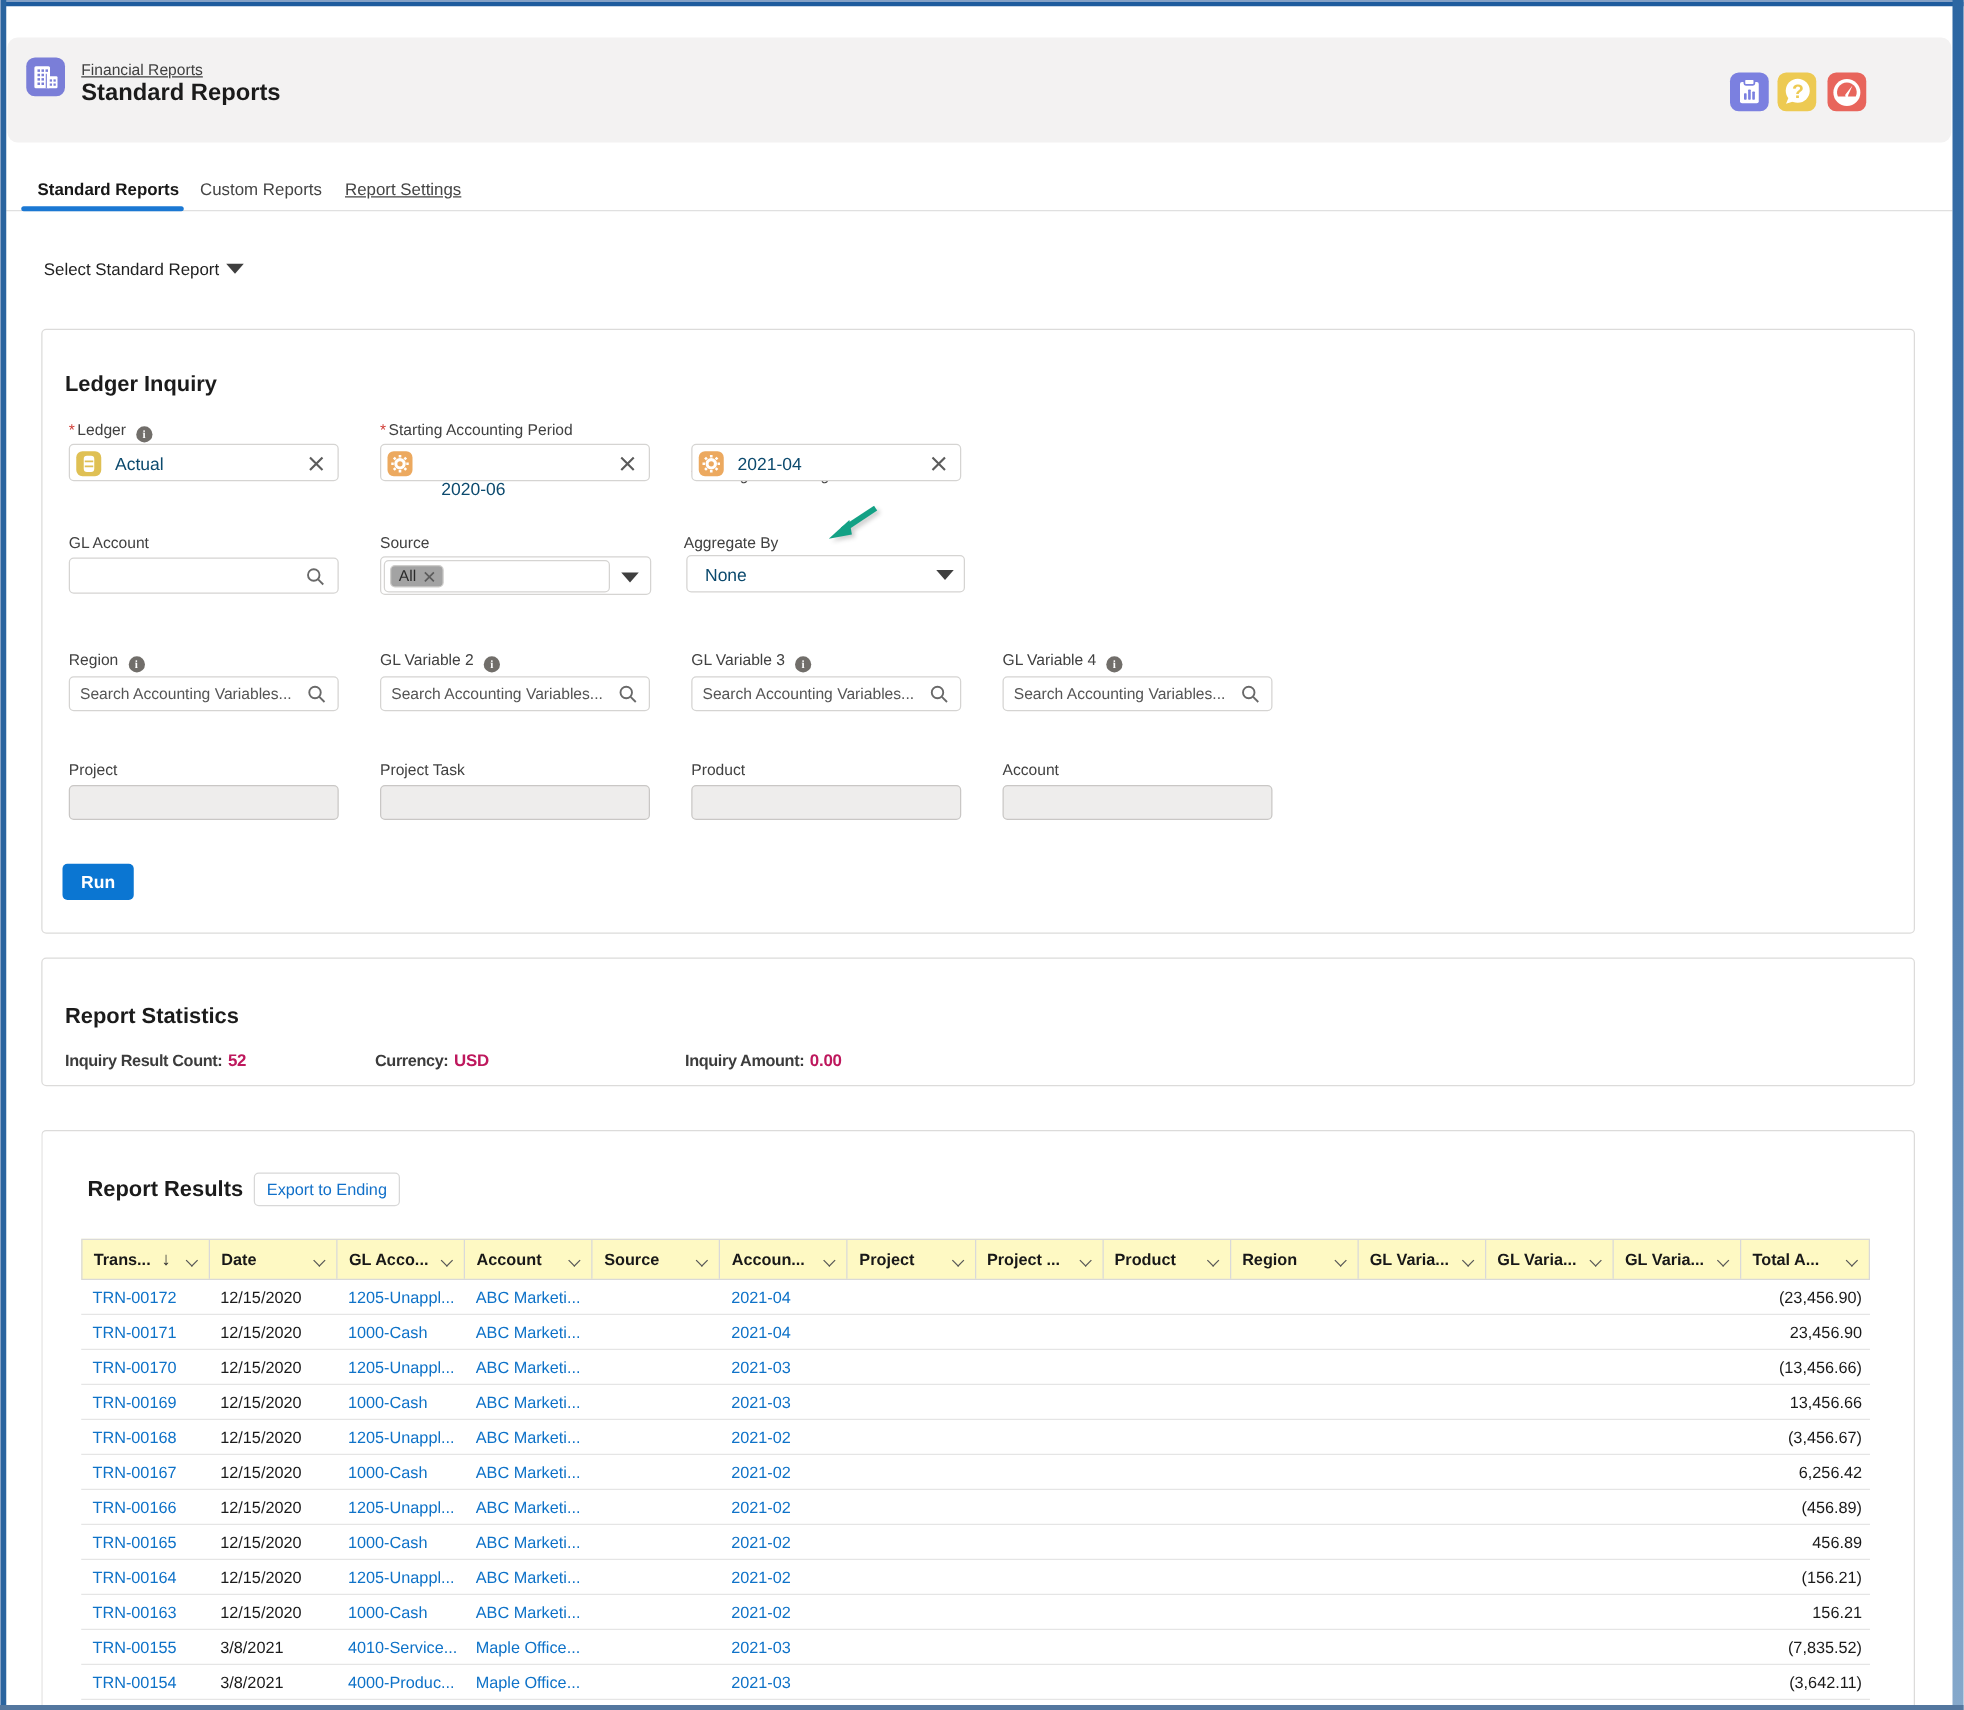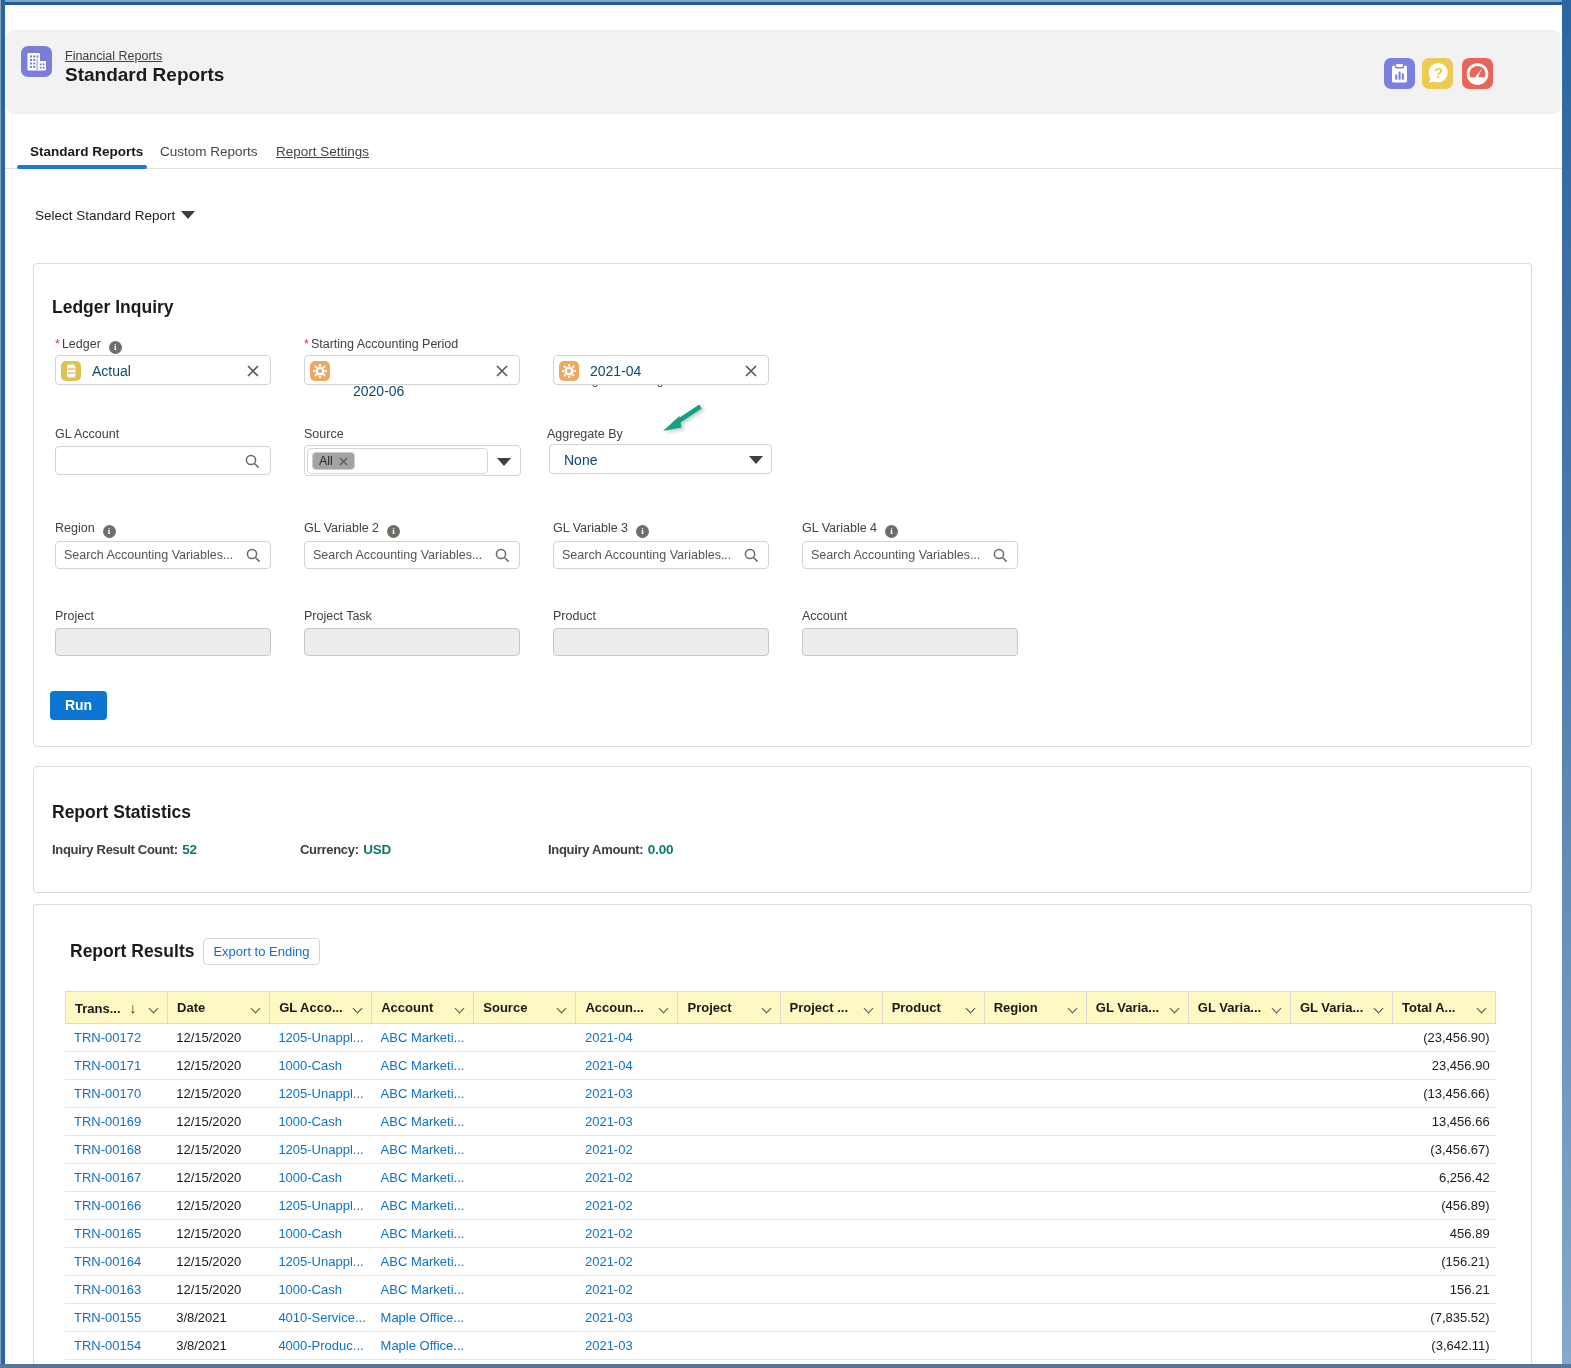--- a/index.html
+++ b/index.html
@@ -21,37 +21,37 @@
 
 #tabline { left:5px; top:168px; width:1557px; height:1px; background:#e0e0e0; }
 #tab-underline { left:17px; top:165px; width:130px; height:4px; background:#1b78d3; border-radius:2px; }
 .tab { top:144px; font-size:13.5px; color:#454545; }
 
 #ssr { left:35px; top:208px; font-size:13.5px; color:#222; }
 .tri { width:0; height:0; border-left:7px solid transparent; border-right:7px solid transparent; border-top:8px solid #3f3f3f; }
 
 .card { border:1px solid #dcdbda; border-radius:4px; background:#fff; }
 #card1 { left:33px; top:263px; width:1499px; height:484px; }
-#card2 { left:33px; top:766px; width:1499px; height:127px; }
+#card2 { left:33px; top:766px; width:1499px; height:103px; }
 #card3 { left:33px; top:904px; width:1499px; height:470px; border-bottom:none; border-radius:4px 4px 0 0; }
 .cardtitle { font-size:17.5px; font-weight:bold; color:#1b1b1b; }
 
 .flabel { font-size:12.5px; color:#414141; white-space:nowrap; }
 .req { color:#d03b34; margin-right:2px; }
 .ibox { border:1px solid #d5d4d2; border-radius:4px; background:#fff; }
 .pill-ic { left:5px; top:5px; width:20px; height:20px; border-radius:5px; }
 .ival { font-size:14px; color:#0c4a6e; }
 .info { display:inline-block; width:13px; height:13px; background:#716e6a; border-radius:50%; color:#fff; font-size:9px; font-weight:bold; text-align:center; line-height:13px; vertical-align:-2px; margin-left:8px; font-family:"Liberation Serif",serif; }
 .disabled-box { background:#eeedec; border:1px solid #c9c7c5; border-radius:4px; }
 .ph { font-size:12.5px; color:#555; }
 
 #runbtn { left:50px; top:691px; width:57px; height:29px; background:#0b76d2; border-radius:4px; color:#fff; font-size:14px; font-weight:bold; text-align:center; line-height:29px; }
 
 .statlabel { font-size:13px; font-weight:bold; letter-spacing:-0.3px; color:#3c3c3c; }
-.statval { font-size:13.5px; font-weight:bold; letter-spacing:-0.2px; color:#0f766e; }
+.statval { font-size:13.5px; font-weight:bold; letter-spacing:-0.2px; color:#be185d; }
 
 #exportbtn { left:169px; top:33px; width:117px; height:27px; border:1px solid #d8d8d8; border-radius:4px; color:#1170c9; font-size:13px; text-align:center; line-height:26px; }
 
 #tbl { left:65px; top:991px; width:1431px; }
 .th-row { display:flex; height:33px; background:#fef9c3; border:1px solid #d9d9d9; }
 .th { width:102.2px; border-right:1px solid #d9d9d9; position:relative; font-size:13px; font-weight:bold; color:#181818; line-height:32px; padding-left:9px; white-space:nowrap; overflow:hidden; }
 .th:last-child { border-right:none; }
 .chev { position:absolute; right:10px; top:13px; width:7px; height:7px; border-right:1.6px solid #555; border-bottom:1.6px solid #555; transform:rotate(45deg); }
 .tr { display:flex; height:28px; border-bottom:1px solid #e5e5e5; background:#fff; }
 .td { width:102.2px; font-size:13px; color:#1a1a1a; line-height:27px; padding-left:9px; white-space:nowrap; overflow:hidden; }

